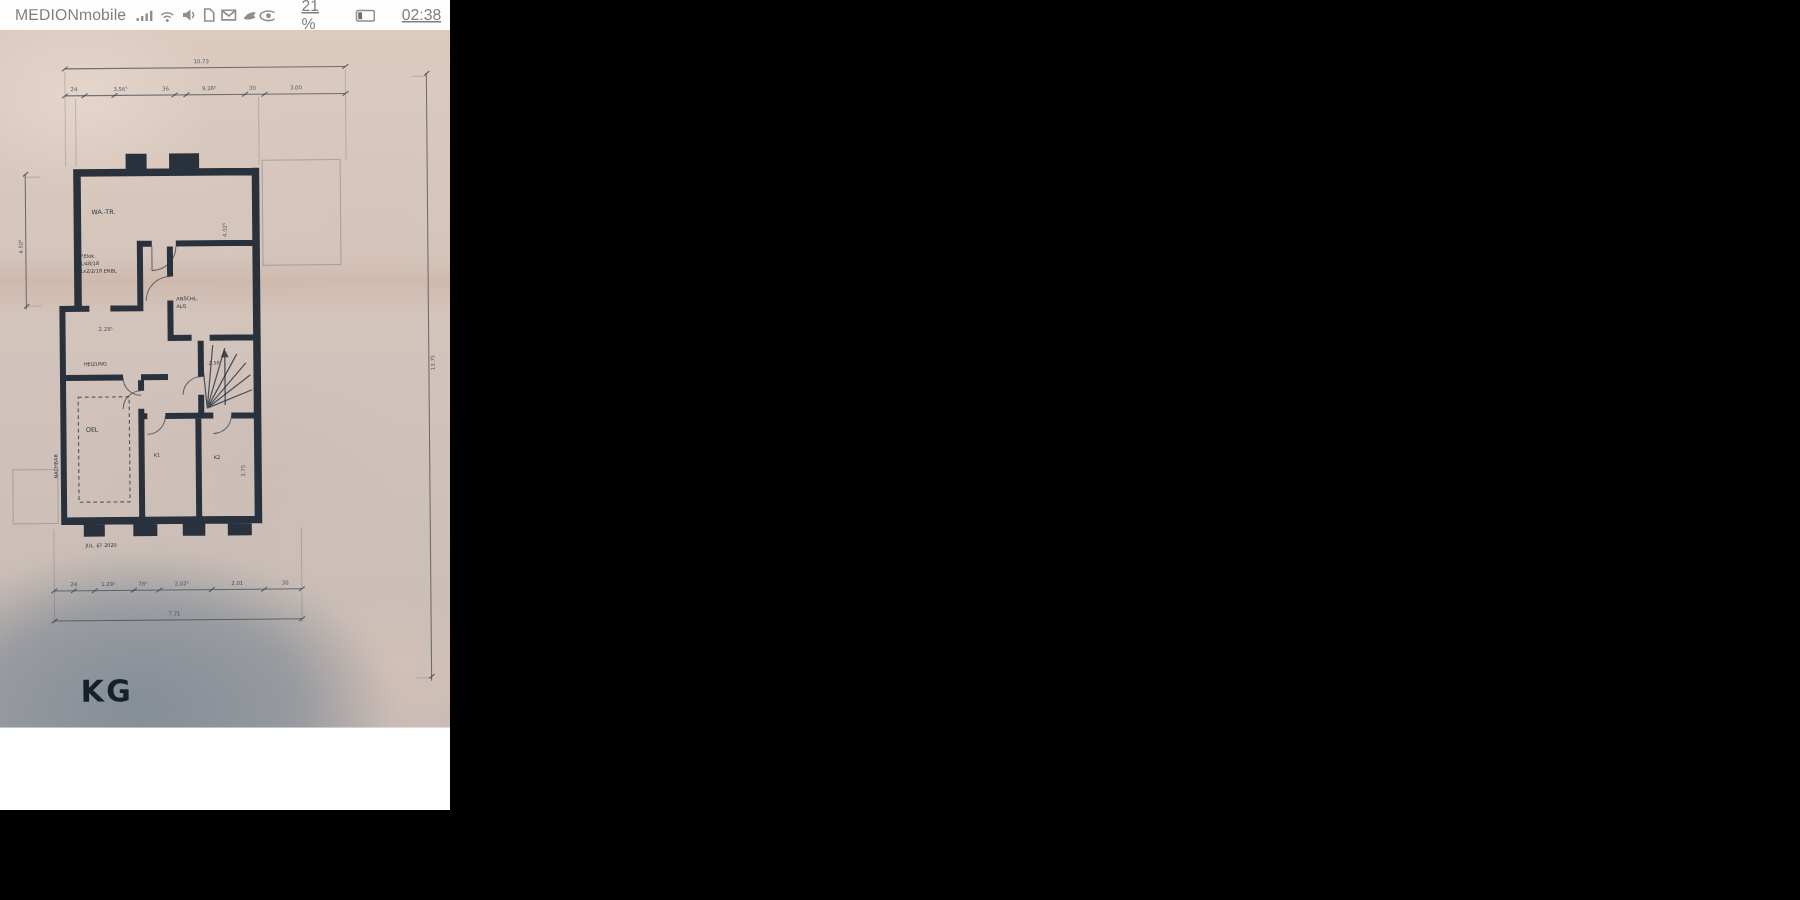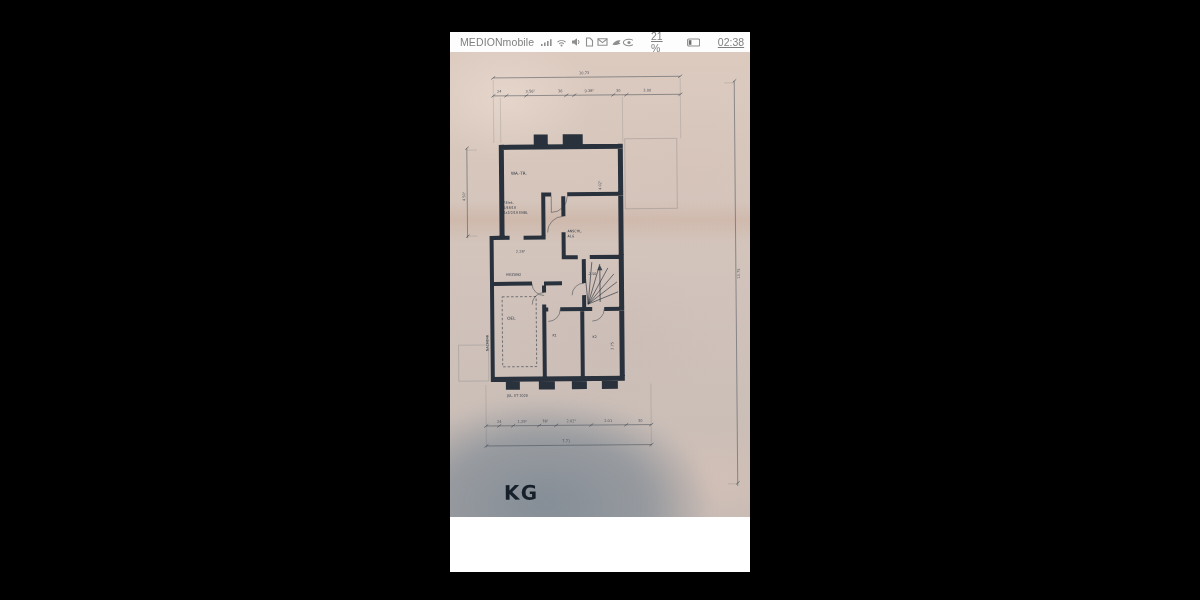--- a/index.html
+++ b/index.html
@@ -1,17 +1,17 @@
 <!DOCTYPE html>
 <html><head>
 <meta charset="utf-8">
 <style>
   html,body{margin:0;padding:0;background:#000;}
-  .stage{width:1200px;height:540px;background:#000;display:flex;justify-content:center;
-         font-family:"Liberation Sans",sans-serif;overflow:hidden;margin-top:32px;}
+  .stage{width:1200px;height:540px;background:#000;display:flex;
+         font-family:"Liberation Sans",sans-serif;overflow:hidden;}
   .phone{width:300px;height:600px;background:#ffffff;display:flex;flex-direction:column;position:relative;}
 
   
   .status-bar{height:20px;background:#fdfdfd;display:flex;align-items:center;
               justify-content:space-between;padding:0 9px 0 10px;font-size:10.5px;color:#7f7f7f;}
   .sb-left{display:flex;align-items:center;gap:3px;}
   .sb-right{display:flex;align-items:center;gap:18px;text-decoration:underline;}
   .carrier{margin-right:3px;letter-spacing:.1px;}
   .sb-ic{display:block;}
 

